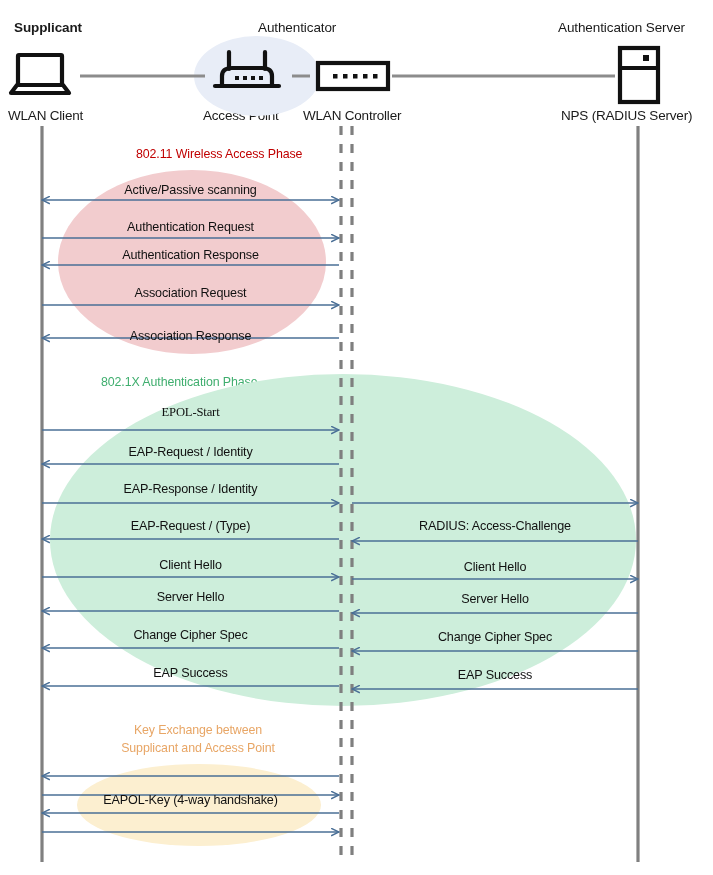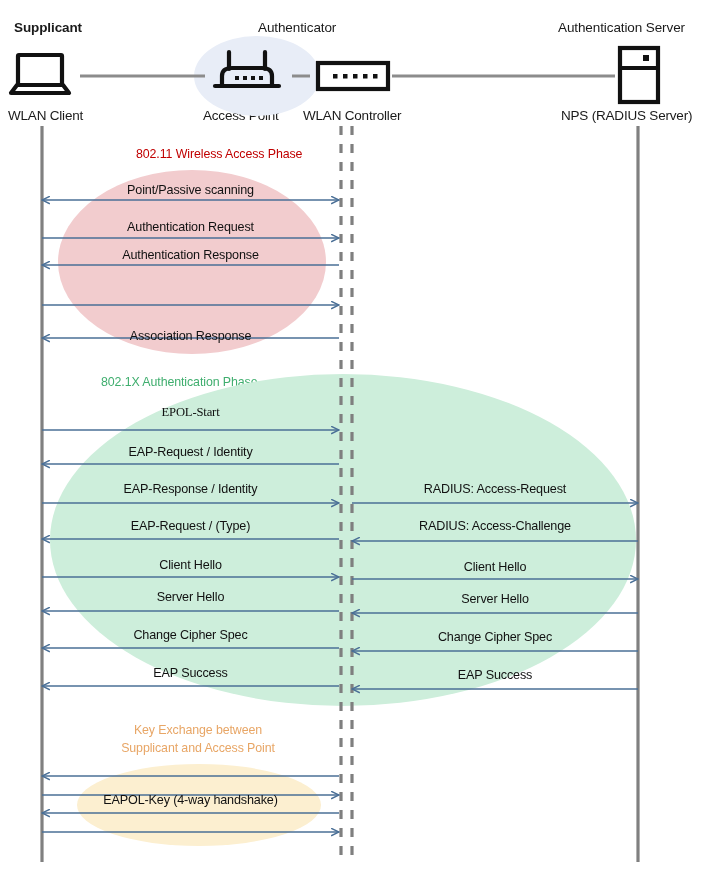--- a/index.html
+++ b/index.html
@@ -134,36 +134,36 @@
     <g stroke="#4a6f96" stroke-width="1.7" fill="none">
       <line x1="352" y1="503" x2="638" y2="503" marker-end="url(#ahR)"></line>
       <line x1="352" y1="541" x2="638" y2="541" marker-start="url(#ahL)"></line>
       <line x1="352" y1="579" x2="638" y2="579" marker-end="url(#ahR)"></line>
       <line x1="352" y1="613" x2="638" y2="613" marker-start="url(#ahL)"></line>
       <line x1="352" y1="651" x2="638" y2="651" marker-start="url(#ahL)"></line>
       <line x1="352" y1="689" x2="638" y2="689" marker-start="url(#ahL)"></line>
     </g>
   </svg>
 
-  <div class="msg" style="left:42px;top:183px;width:297px;">Point/Passive scanning</div>
+  <div class="msg" style="left:42px;top:183px;width:297px;">Active/Passive scanning</div>
   <div class="msg" style="left:42px;top:220px;width:297px;">Authentication Request</div>
   <div class="msg" style="left:42px;top:248px;width:297px;">Authentication Response</div>
+  <div class="msg" style="left:42px;top:286px;width:297px;">Association Request</div>
   <div class="msg" style="left:42px;top:317px;width:297px;margin-top:12px;">Association Response</div>
 
   <div class="msg" style="left:42px;top:405px;width:297px;font-family:Liberation Serif, serif;">EPOL-Start</div>
   <div class="msg" style="left:42px;top:445px;width:297px;">EAP-Request / Identity</div>
   <div class="msg" style="left:42px;top:482px;width:297px;">EAP-Response / Identity</div>
   <div class="msg" style="left:42px;top:519px;width:297px;">EAP-Request / (Type)</div>
   <div class="msg" style="left:42px;top:558px;width:297px;">Client Hello</div>
   <div class="msg" style="left:42px;top:590px;width:297px;">Server Hello</div>
   <div class="msg" style="left:42px;top:628px;width:297px;">Change Cipher Spec</div>
   <div class="msg" style="left:42px;top:666px;width:297px;">EAP Success</div>
 
   <div class="msg" style="left:42px;top:793px;width:297px;">EAPOL-Key (4-way handshake)</div>
 
-  <div class="msg" style="left:352px;top:482px;width:286px;">RADIUS: Access-Request</div>
   <div class="msg" style="left:352px;top:519px;width:286px;">RADIUS: Access-Challenge</div>
   <div class="msg" style="left:352px;top:560px;width:286px;">Client Hello</div>
   <div class="msg" style="left:352px;top:592px;width:286px;">Server Hello</div>
   <div class="msg" style="left:352px;top:630px;width:286px;">Change Cipher Spec</div>
   <div class="msg" style="left:352px;top:668px;width:286px;">EAP Success</div>
 
 </div>
 
 </body></html>

